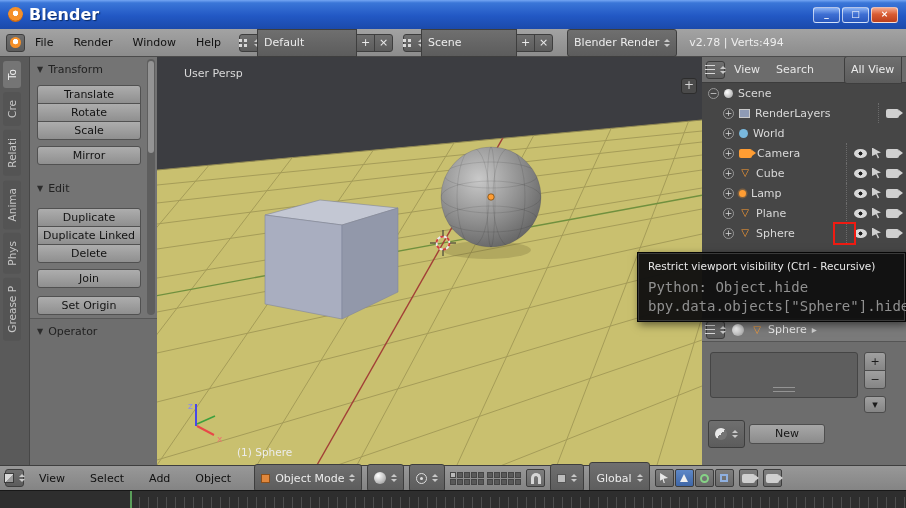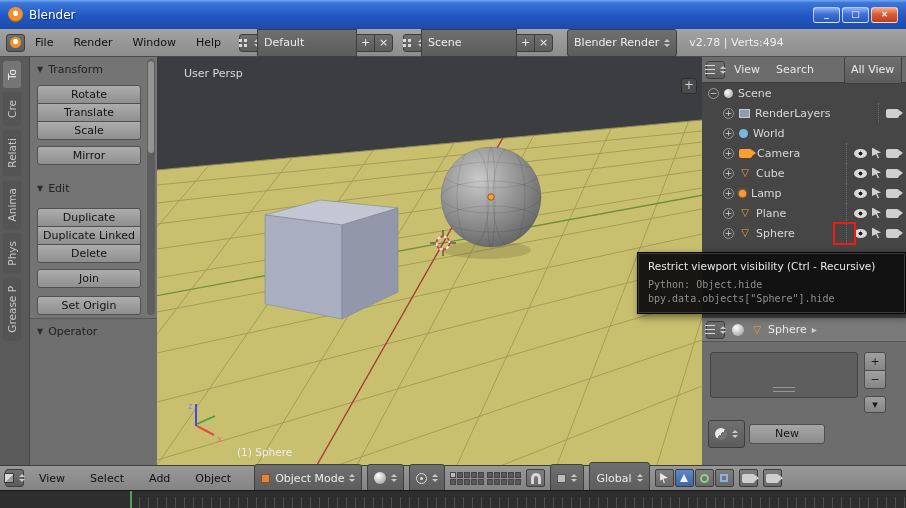--- a/index.html
+++ b/index.html
@@ -6,21 +6,21 @@
   html,body{background:#4a4a4a}
   #app{position:relative;width:906px;height:508px;overflow:hidden;background:#6f6f6f;
        font-family:"DejaVu Sans","Liberation Sans",sans-serif;font-size:11px;color:#141414}
 
   
   #titlebar{position:absolute;left:0;top:0;width:906px;height:29px;
     background:linear-gradient(#74a6f3 0%,#3a76d8 10%,#2258c4 55%,#1b4aab 100%);
     display:flex;align-items:center;padding:0 8px;gap:6px}
   .logo{width:15px;height:15px;border-radius:50%;
     background:radial-gradient(circle at 50% 42%,#ffffff 0 2.5px,#f59029 3px 7px,#cf6a10 7.5px)}
-  .win-title{color:#fff;font-weight:normal;font-size:12px;text-shadow:1px 1px 1px #0a2a66}
+  .win-title{color:#fff;font-weight:bold;font-size:16px;text-shadow:1px 1px 1px #0a2a66}
   .wbtns{margin-left:auto;display:flex;gap:2px}
   .wbtn{width:27px;height:16px;border-radius:3px;border:1px solid rgba(255,255,255,.65);
     color:#fff;font-size:9px;line-height:13px;text-align:center;font-weight:bold}
   .wbtn.min,.wbtn.max{background:linear-gradient(#8db4f5,#3e6fd3 45%,#2a58bd)}
   .wbtn.close{background:linear-gradient(#f5a98d,#d95c33 45%,#bb3f1d)}
 
   
   #infobar{position:absolute;left:0;top:29px;width:906px;height:28px;
     background:linear-gradient(#a3a3a3,#8c8c8c);border-bottom:1px solid #4b4b4b;
     display:flex;align-items:center;padding:0 6px}
@@ -96,21 +96,21 @@
     border-left:4px solid #d0d0d0;border-top:3px solid transparent;border-bottom:3px solid transparent}
   .i-cam.obj{background:#ff9d33}
   .i-cam.obj::after{border-left-color:#ff9d33}
   #hl-box{position:absolute;left:833px;top:222px;width:23px;height:23px;border:2px solid #f01b12;z-index:40}
 
   
   #tooltip{position:absolute;left:637px;top:252px;width:269px;min-height:62px;z-index:50;
     background:rgba(17,17,17,.97);border:1px solid #060606;box-shadow:0 0 0 1px #3a3a3a inset,2px 3px 8px rgba(0,0,0,.5);
     border-radius:0;padding:7px 10px;color:#e8e8e8}
   .tt-title{font-size:10.5px;white-space:nowrap}
-  .py{font-family:"DejaVu Sans Mono","Liberation Mono",monospace;font-size:10px;color:#909090;margin-top:3px;white-space:nowrap}
+  .py{font-family:"DejaVu Sans Mono","Liberation Mono",monospace;font-size:14px;color:#909090;margin-top:3px;white-space:nowrap}
   .py.firstpy{margin-top:7px}
 
   
   #props{position:absolute;left:702px;top:318px;width:204px;height:147px;background:#6d6d6d}
   #props-header{height:24px;background:#7a7a7a;border-bottom:1px solid #555;
     display:flex;align-items:center;gap:7px;padding:0 4px}
   .i-sliders{width:10px;height:9px;background:repeating-linear-gradient(#d8d8d8 0 1px,transparent 1px 4px);flex:none}
   .i-sph{width:12px;height:12px;border-radius:50%;flex:none;
     background:radial-gradient(circle at 35% 30%,#fff,#bdbdbd 60%,#8a8a8a)}
   .bc{display:flex;align-items:center;gap:5px;color:#e9e9e9}
@@ -233,22 +233,22 @@
     <span class="tab">Grease P</span>
   </div>
 
   <div id="shelf">
     <div id="shelf-upper">
       <div class="phead">
         <span class="tri">▼</span>
         <span>Transform</span>
       </div>
       <div class="grp mt9">
+        <span class="tbtn">Translate</span>
         <span class="tbtn">Rotate</span>
-        <span class="tbtn">Translate</span>
         <span class="tbtn">Scale</span>
       </div>
       <span class="tbtn mt6">Mirror</span>
 
       <div class="phead mt16">
         <span class="tri">▼</span>
         <span>Edit</span>
       </div>
       <div class="grp mt13">
         <span class="tbtn">Duplicate</span>

